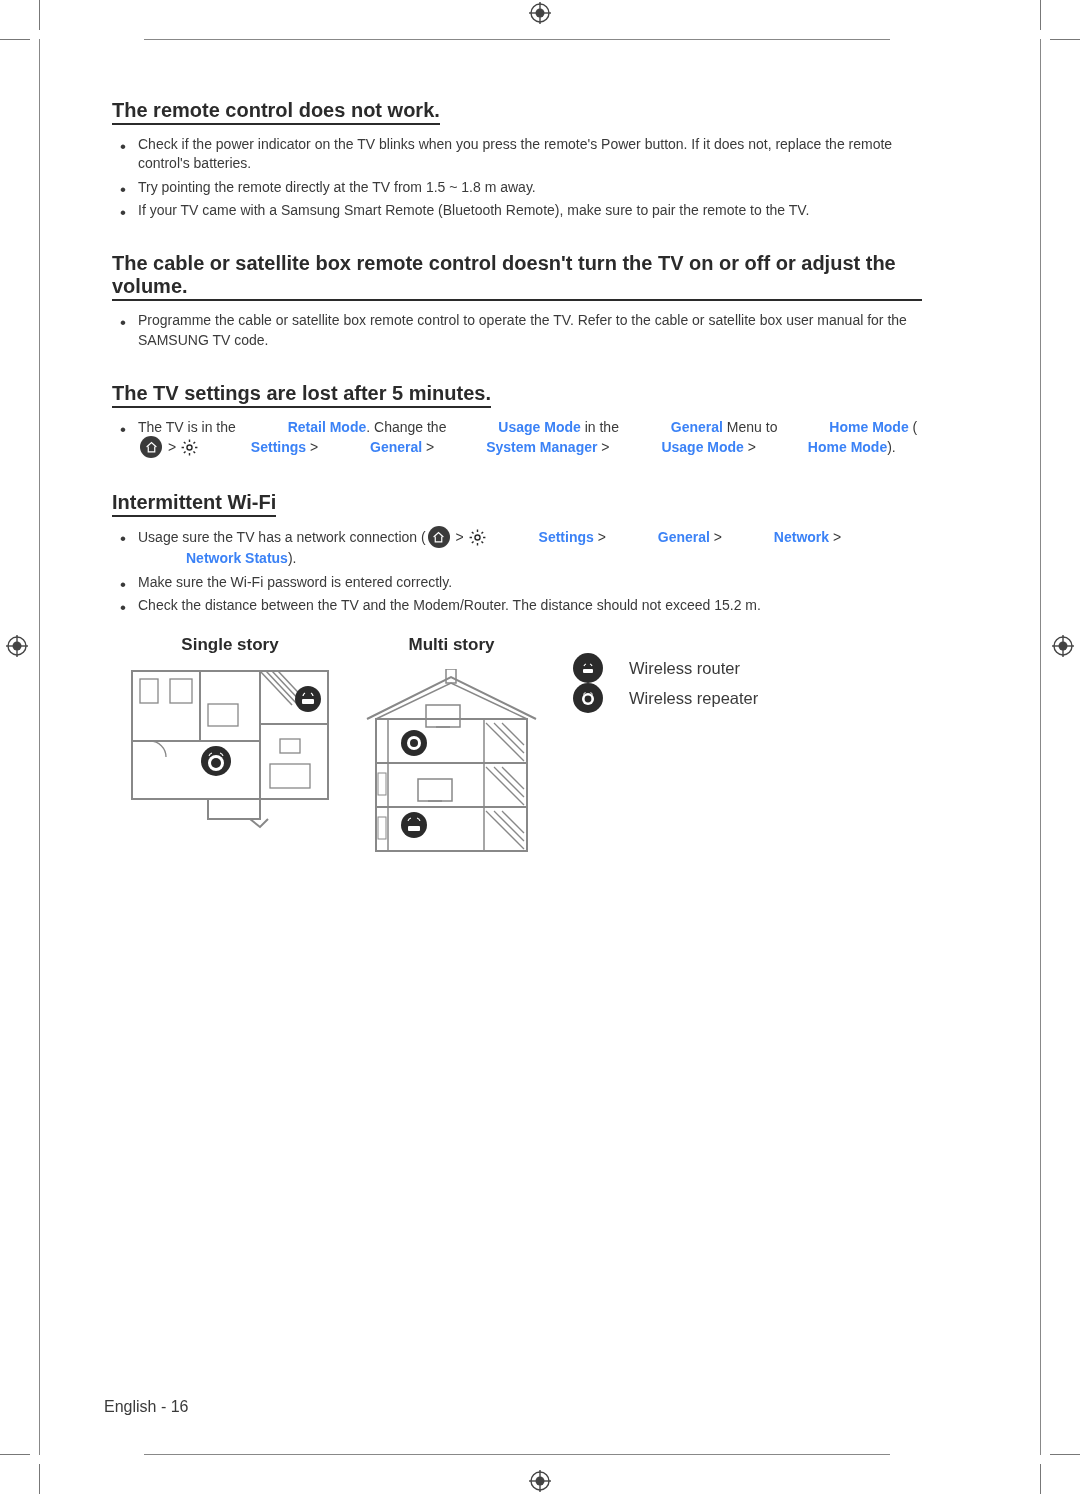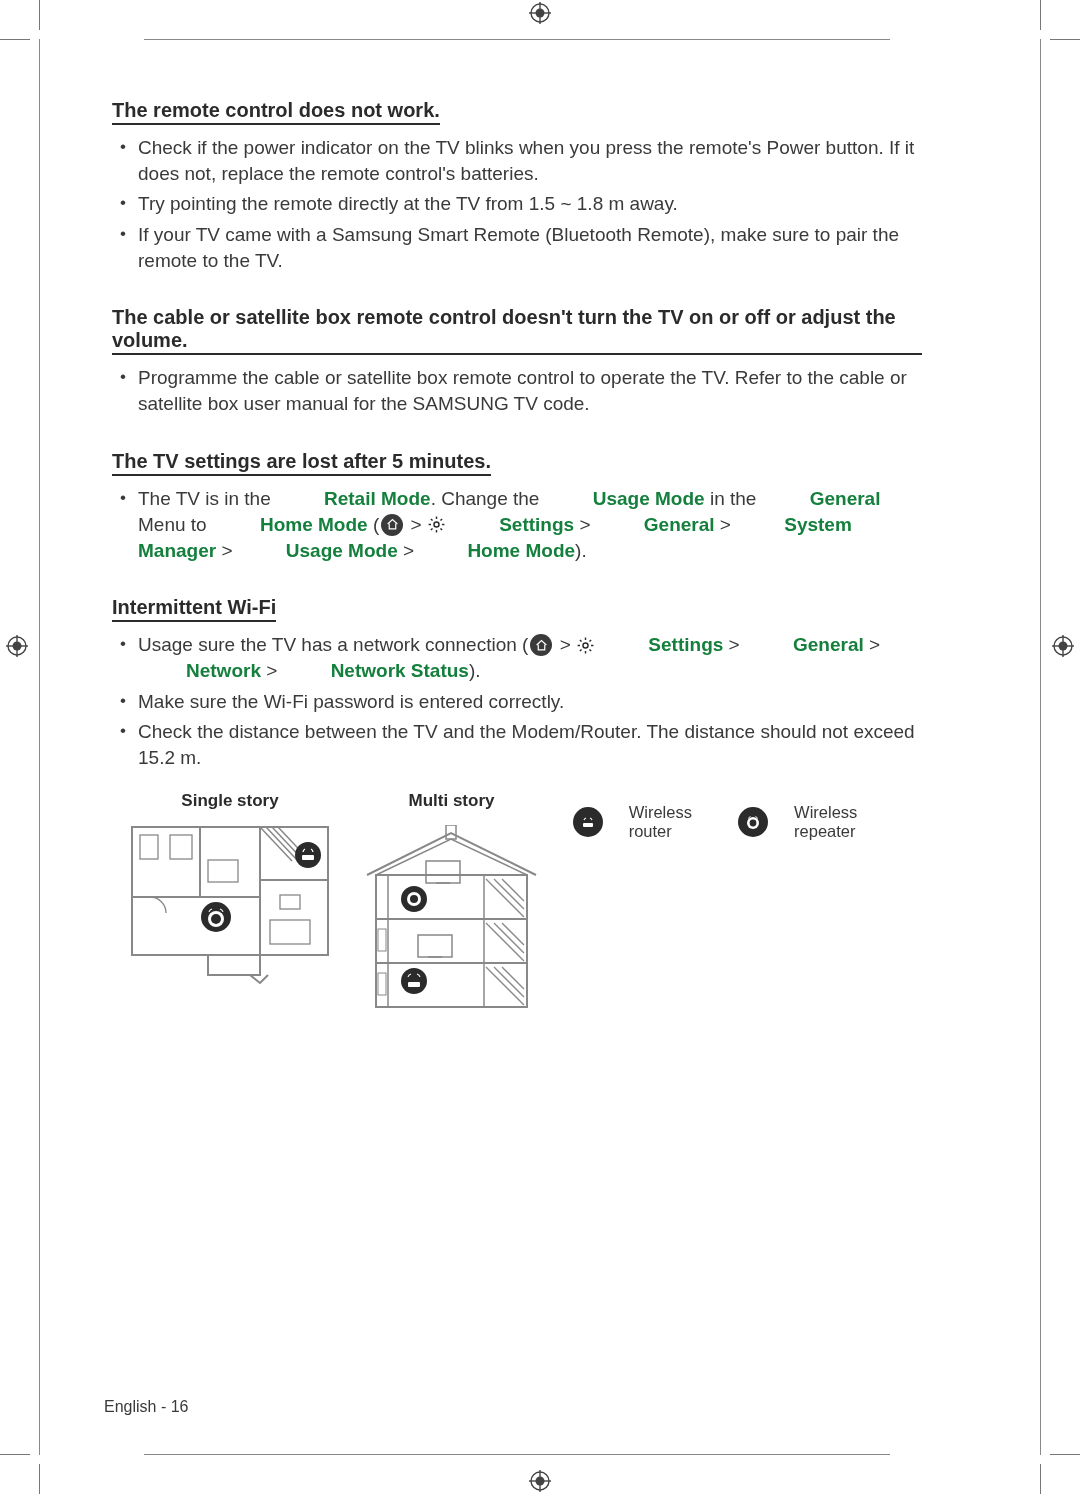--- a/index.html
+++ b/index.html
@@ -49,34 +49,34 @@
     font-weight: 700;
     border-bottom: 2px solid #2b2b2b;
     display: inline-block;
     padding-bottom: 1px;
     margin-bottom: 10px;
   }
   .section { margin-bottom: 32px; }
   ul { list-style: none; padding-left: 26px; }
   li {
     position: relative;
-    font-size: 19px;
+    font-size: 14px;
     line-height: 1.38;
     margin-bottom: 4px;
     color: #3a3a3a;
   }
   li::before {
     content: "•";
     position: absolute;
     left: -18px;
     top: 0;
     font-size: 17px;
     color: #3a3a3a;
   }
-  .b { font-weight: 700; color: #15803d; padding-left: 48px; }
+  .b { font-weight: 700; color: #3b82f6; padding-left: 48px; }
   .icon-inline {
     display: inline-flex;
     vertical-align: middle;
     position: relative;
     top: -1px;
   }
   .home-pill {
     width: 22px; height: 22px; border-radius: 11px;
     background: #3a3a3a; display: inline-flex;
     align-items: center; justify-content: center;
@@ -88,21 +88,21 @@
     margin-top: 20px;
     display: flex;
     gap: 34px;
     align-items: flex-start;
     padding-left: 18px;
   }
   .diag-col { display: flex; flex-direction: column; align-items: center; justify-content: flex-end; }
   .diag-title { font-size: 17px; font-weight: 700; margin-bottom: 14px; }
   .floorplan { width: 200px; height: 160px; }
   .house { width: 175px; height: 190px; }
-  .legend { display: flex; flex-direction: row; margin-top: 12px; }
+  .legend { display: flex; flex-direction: column; margin-top: 18px; }
   .legend-row { display: flex; align-items: center; gap: 26px; }
   .legend-icon {
     width: 30px; height: 30px; border-radius: 15px;
     background: #2b2b2b; display: flex; align-items: center; justify-content: center;
   }
   .legend-text { font-size: 16.5px; color: #3a3a3a; }
   .footer {
     position: absolute;
     left: 104px;
     bottom: 78px;

